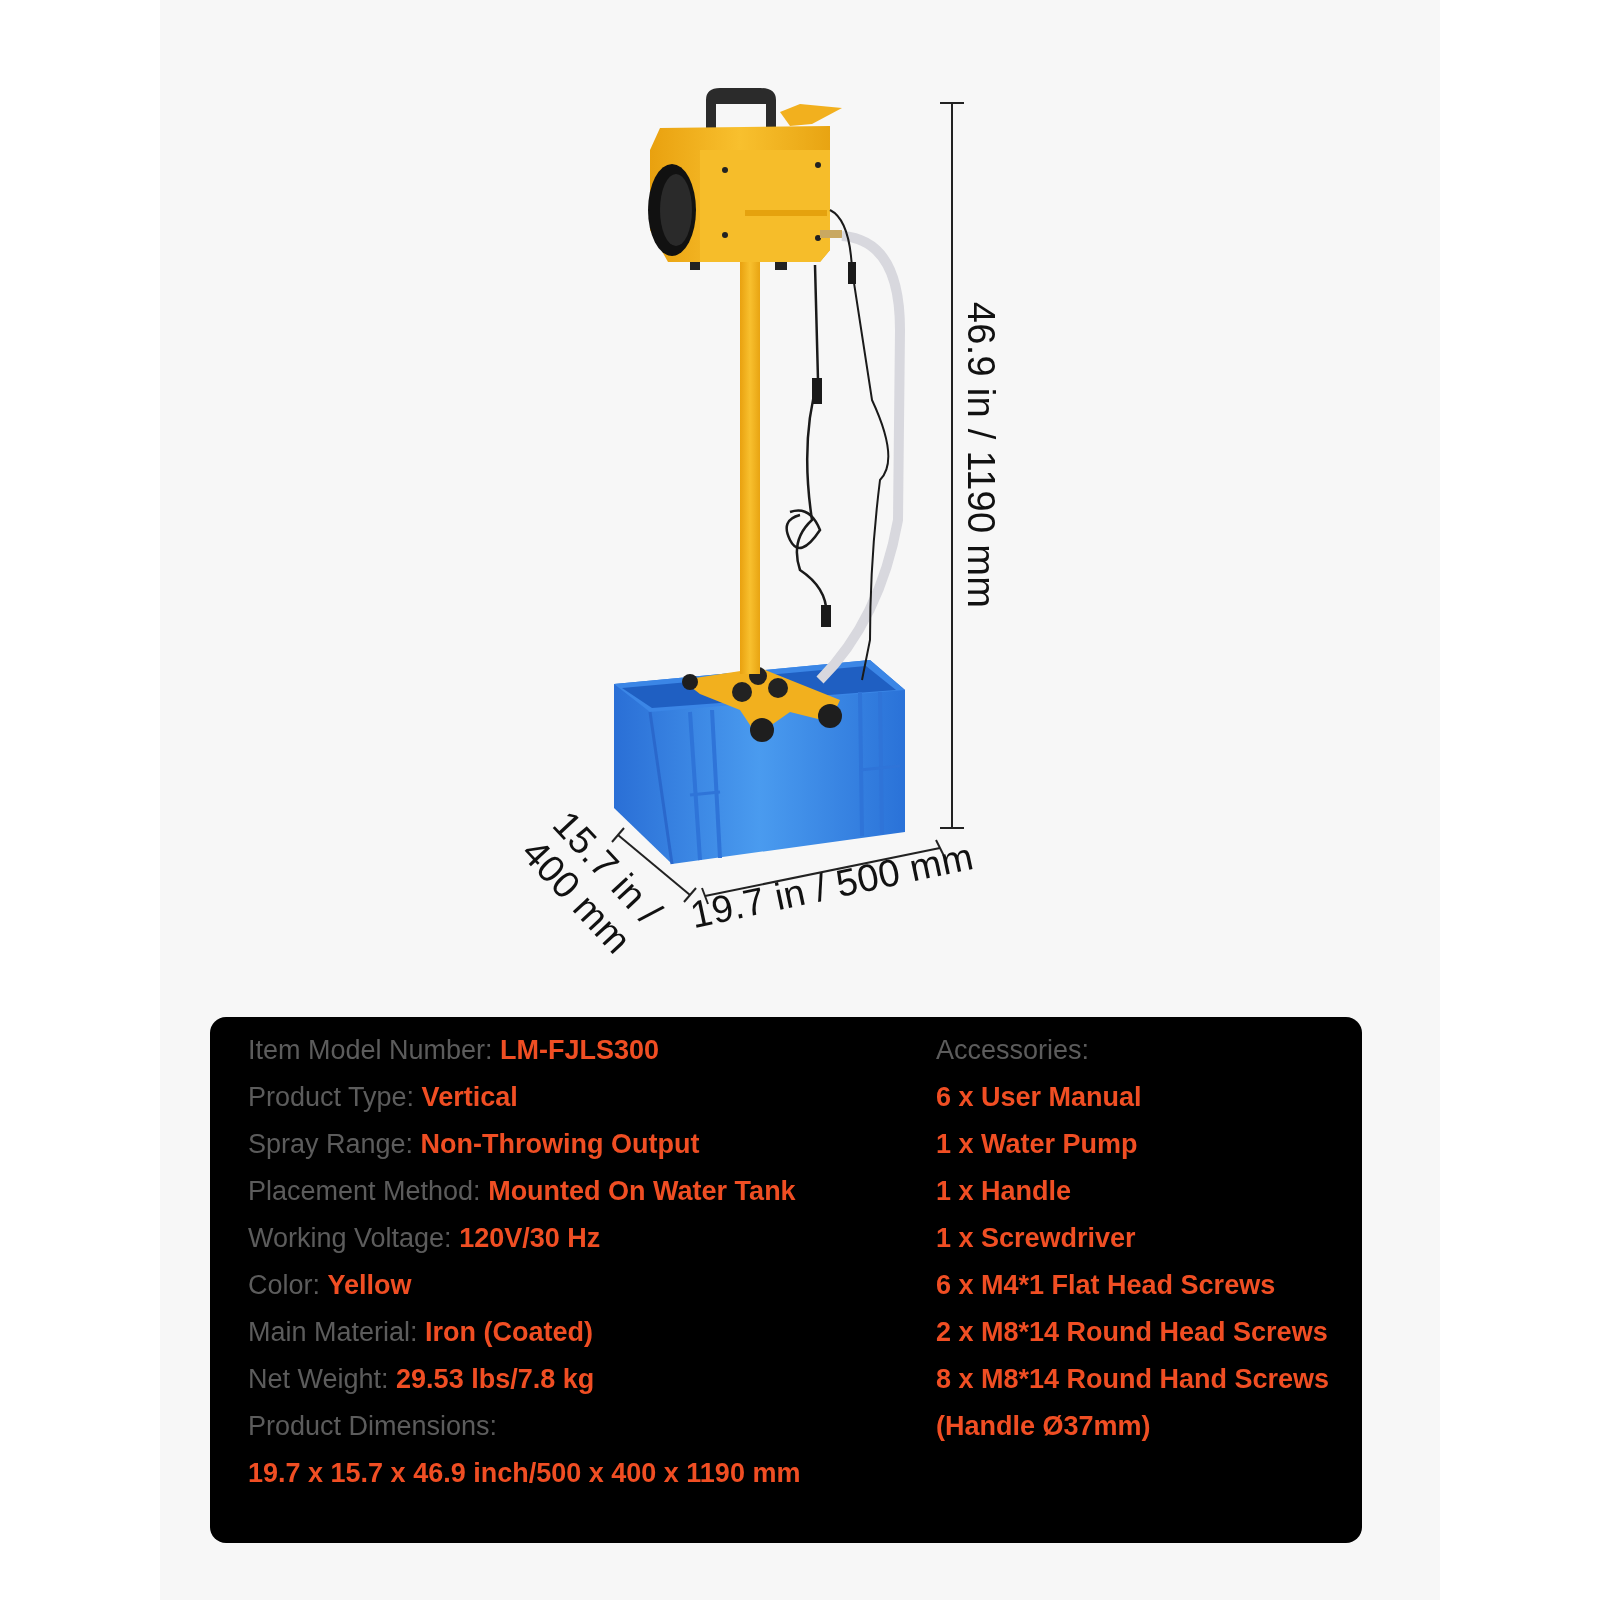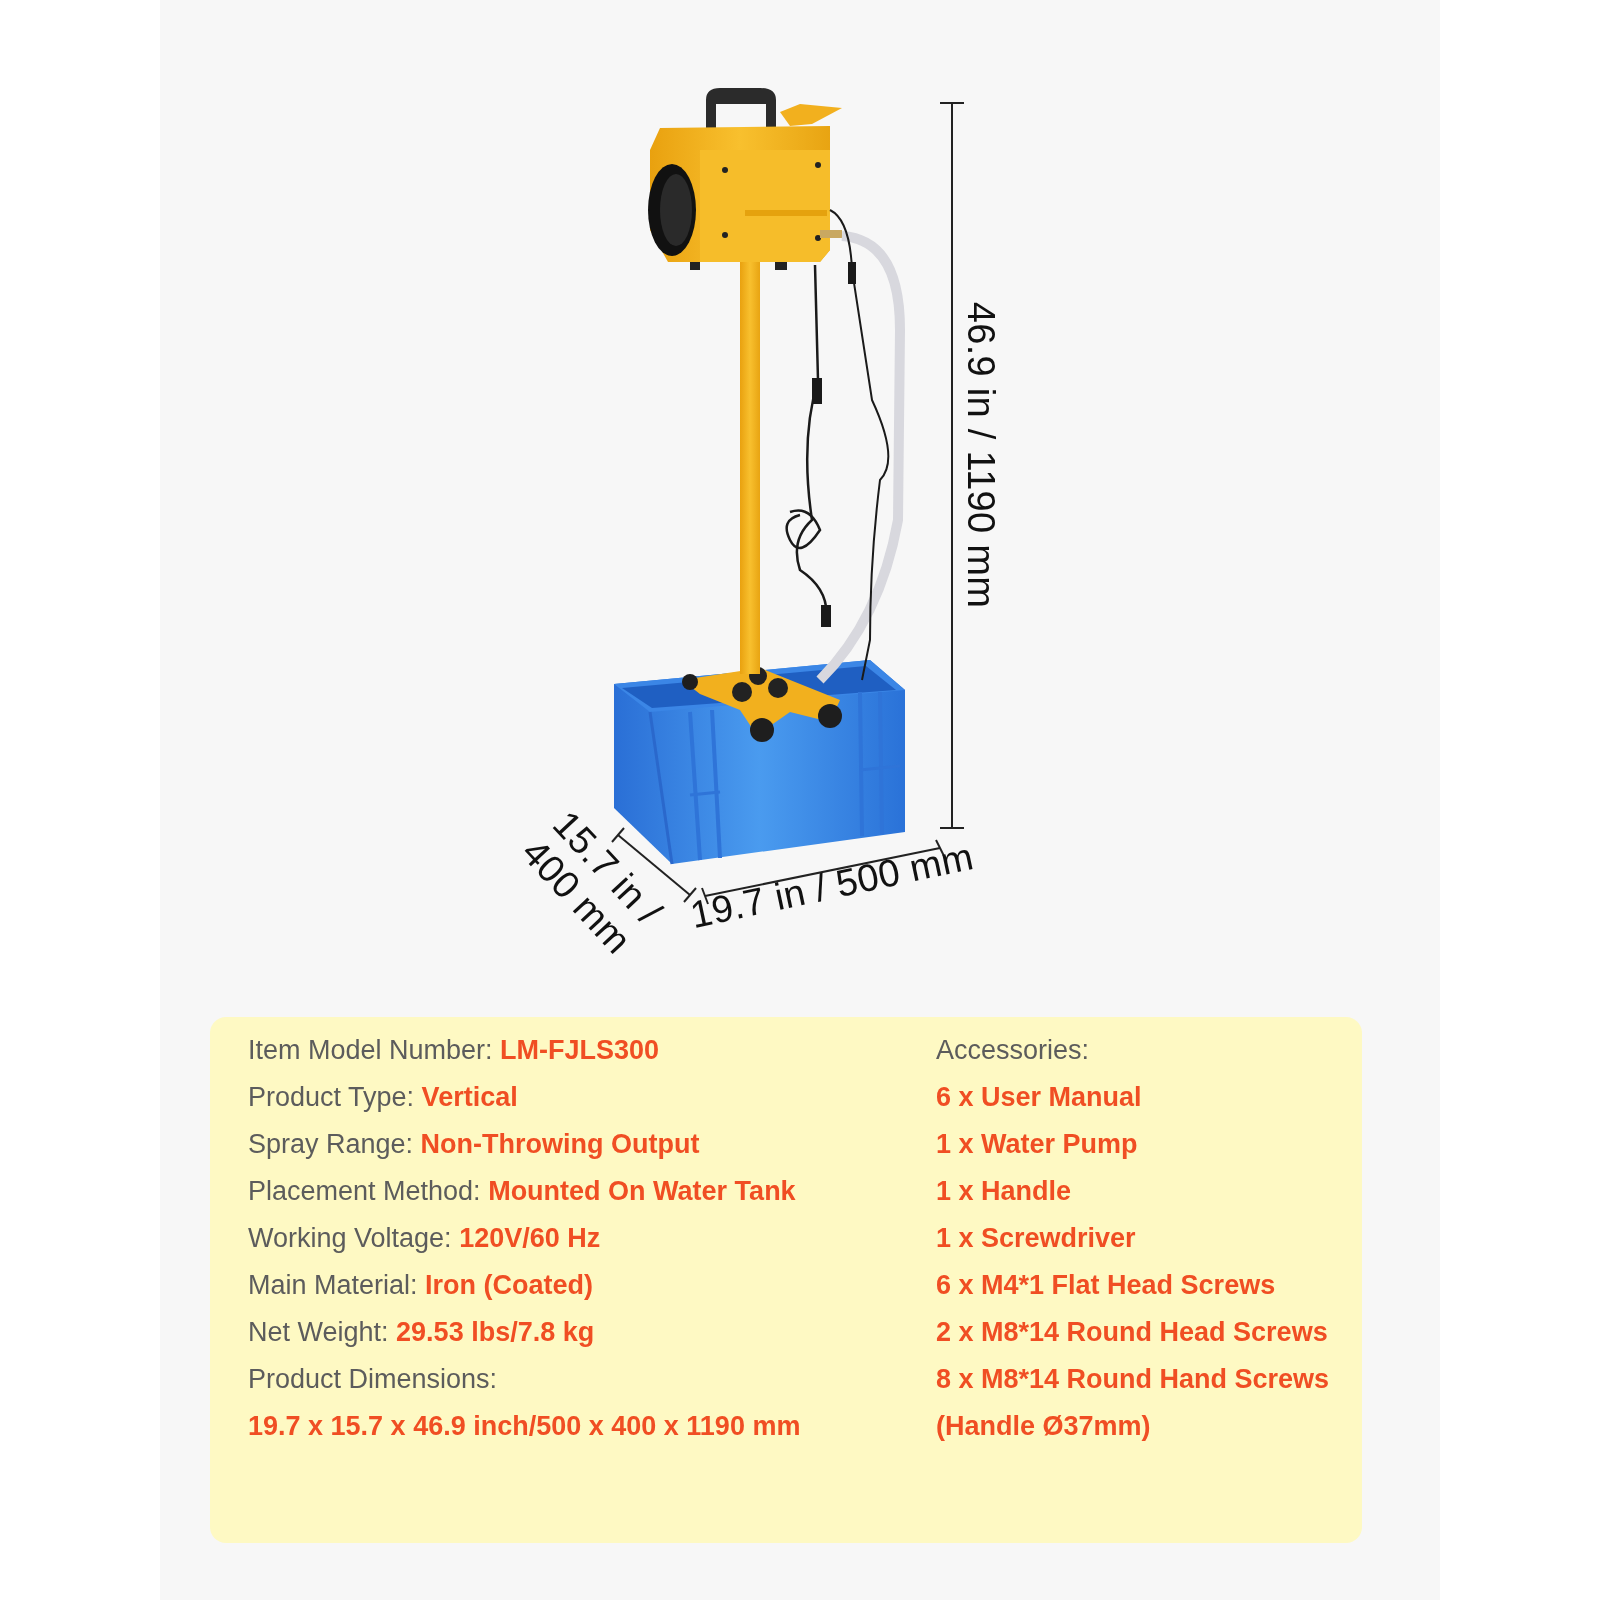--- a/index.html
+++ b/index.html
@@ -28,21 +28,21 @@
       transform: translate(-50%, -50%) rotate(-12deg);
     }
     .dim-depth {
       left: 592px; top: 882px; line-height: 42px; text-align: center;
       transform: translate(-50%, -50%) rotate(47deg);
     }
     .dim-depth span { display: block; }
 
     .spec-card {
       position: absolute; left: 210px; top: 1017px; width: 1152px; height: 526px;
-      background: #fef9c3; border-radius: 16px;
+      background: #000000; border-radius: 16px;
     }
     .col { position: absolute; top: 10px; }
     .col-left { left: 38px; }
     .col-right { left: 726px; }
     .line {
       height: 47px; line-height: 47px; font-size: 27px; white-space: nowrap;
     }
     .lbl { color: #5c5c5c; }
     .val { color: #f04e23; font-weight: bold; }
   </style>
@@ -138,21 +138,22 @@
     <span>400 mm</span>
   </div>
 </div>
 
 <div class="spec-card">
   <div class="col col-left">
     <div class="line"><span class="lbl">Item Model Number: </span><span class="val">LM-FJLS300</span></div>
     <div class="line"><span class="lbl">Product Type: </span><span class="val">Vertical</span></div>
     <div class="line"><span class="lbl">Spray Range: </span><span class="val">Non-Throwing Output</span></div>
     <div class="line"><span class="lbl">Placement Method: </span><span class="val">Mounted On Water Tank</span></div>
-    <div class="line"><span class="lbl">Working Voltage: </span><span class="val">120V/60 Hz</span></div>
+    <div class="line"><span class="lbl">Working Voltage: </span><span class="val">120V/30 Hz</span></div>
+    <div class="line"><span class="lbl">Color: </span><span class="val">Yellow</span></div>
     <div class="line"><span class="lbl">Main Material: </span><span class="val">Iron (Coated)</span></div>
     <div class="line"><span class="lbl">Net Weight: </span><span class="val">29.53 lbs/7.8 kg</span></div>
     <div class="line"><span class="lbl">Product Dimensions:</span></div>
     <div class="line"><span class="val">19.7 x 15.7 x 46.9 inch/500 x 400 x 1190 mm</span></div>
   </div>
 
   <div class="col col-right">
     <div class="line lbl">Accessories:</div>
     <div class="line val">6 x User Manual</div>
     <div class="line val">1 x Water Pump</div>

